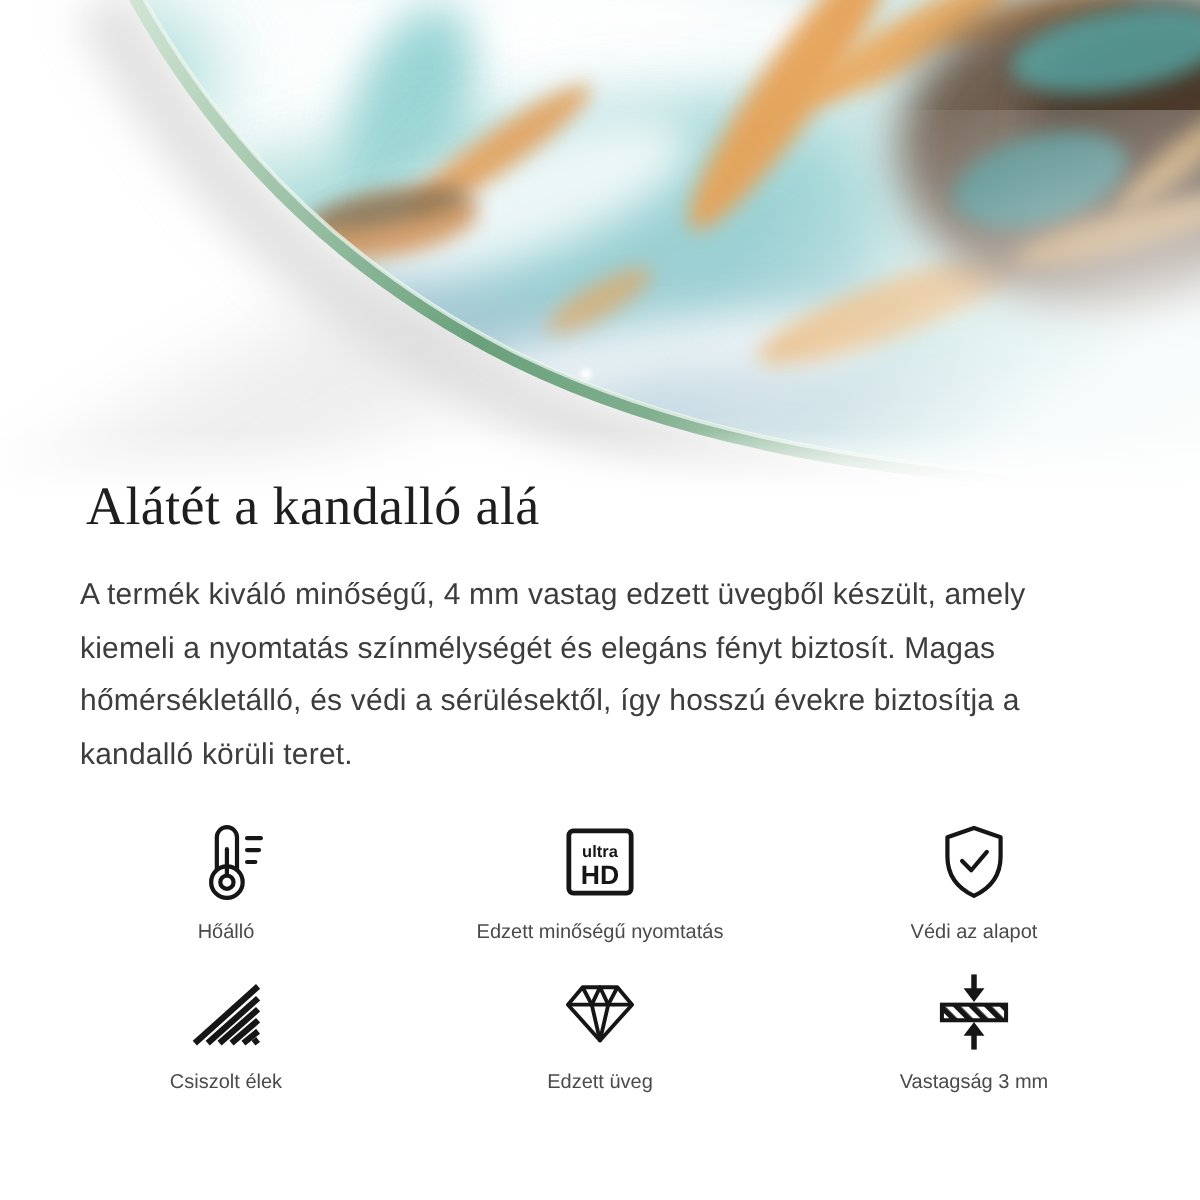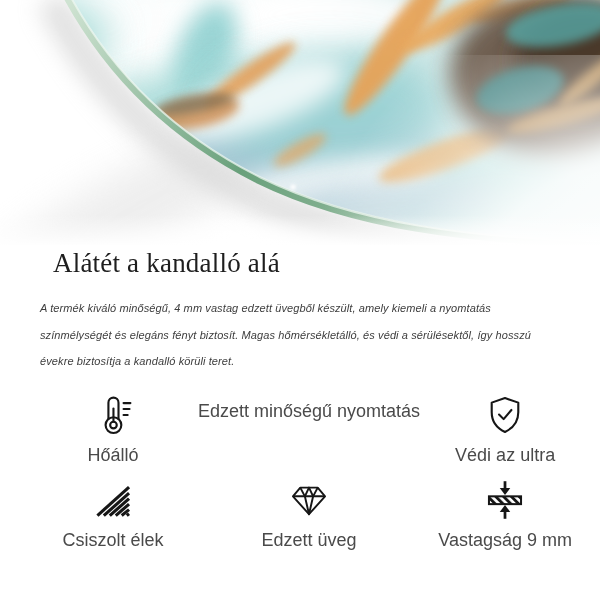--- a/index.html
+++ b/index.html
@@ -7,35 +7,35 @@
     width:600px;height:600px;background:#ffffff;overflow:hidden;
     font-family:"Liberation Sans",sans-serif;
     -webkit-font-smoothing:antialiased;
   }
   .hero{position:relative;width:600px;height:245px;}
   .hero svg{display:block;}
   .content{padding:0 40px;margin-top:-12px;position:relative;}
   .page-title{
     font-family:"Liberation Serif","DejaVu Serif",serif;
     font-weight:500;font-size:27px;line-height:34px;color:#1e1e1e;
-    letter-spacing:.2px;margin:13px;
+    letter-spacing:.2px;margin:3px;
   }
   .page-title span{display:block;}
   .description{
     margin:15px 0 0;max-width:535px;
-    font-size:11px;line-height:26.5px;color:#3d3d3d;letter-spacing:.1px;font-style:italic;
+    font-size:15px;line-height:26.5px;color:#3d3d3d;letter-spacing:.1px;
   }
   .features{
     margin:18px 28px 0;
     display:grid;grid-template-columns:170px 1fr 170px;row-gap:12px;
   }
   .feature{display:flex;flex-direction:column;align-items:center;}
   .feature .icon{width:44px;height:44px;}
   .feature .icon svg{width:44px;height:44px;display:block;}
-  .feature-label{margin-top:8px;font-size:18px;color:#4a4a4a;white-space:nowrap;}
+  .feature-label{margin-top:8px;font-size:10px;color:#4a4a4a;white-space:nowrap;}
 </style>
 </head>
 <body>
 
 <div class="hero">
   <svg width="600" height="245" viewBox="0 0 600 245">
     <defs>
       <clipPath id="plateClip">
         <path d="M61,-14 C 100,62 162,132 258,180 C 350,225 468,242 614,244 L 614,-14 Z"></path>
       </clipPath>
@@ -140,31 +140,38 @@
         <line x1="24.5" y1="17" x2="24.5" y2="31"></line>
         <line x1="35.5" y1="11" x2="43" y2="11"></line>
         <line x1="35.5" y1="17.5" x2="42" y2="17.5"></line>
         <line x1="35.5" y1="24" x2="40" y2="24"></line>
       </svg>
     </span>
     <span class="feature-label">Hőálló</span>
   </div>
 
   <div class="feature">
+    <span class="icon">
+      <svg viewBox="0 0 48 48">
+        <rect x="7" y="7" width="34" height="34" rx="2.5" fill="none" stroke="#161616" stroke-width="2.6"></rect>
+        <text x="24" y="21.5" text-anchor="middle" font-family="Liberation Sans, sans-serif" font-size="9" font-weight="600" fill="#161616">ultra</text>
+        <text x="24" y="36" text-anchor="middle" font-family="Liberation Sans, sans-serif" font-size="14.5" font-weight="bold" fill="#161616">HD</text>
+      </svg>
+    </span>
     <span class="feature-label">Edzett minőségű nyomtatás</span>
   </div>
 
   <div class="feature">
     <span class="icon">
       <svg viewBox="0 0 48 48" fill="none" stroke="#161616" stroke-width="2.3" stroke-linejoin="round">
         <path d="M24,5.5 L38.5,10.5 L38.5,21 C38.5,31.5 32.5,38.5 24,42.5 C15.5,38.5 9.5,31.5 9.5,21 L9.5,10.5 Z"></path>
         <path d="M17.5,23.5 L22.5,28.5 L31,18.5" stroke-linecap="round"></path>
       </svg>
     </span>
-    <span class="feature-label">Védi az ultra</span>
+    <span class="feature-label">Védi az alapot</span>
   </div>
 
   <div class="feature">
     <span class="icon">
       <svg viewBox="0 0 48 48" stroke="#161616" stroke-width="3.4" stroke-linecap="butt">
         <line x1="7" y1="41" x2="41.5" y2="10"></line>
         <line x1="14" y1="41" x2="41.5" y2="16.5"></line>
         <line x1="20.5" y1="41" x2="41.5" y2="22.5"></line>
         <line x1="27" y1="41" x2="41.5" y2="28.5"></line>
         <line x1="33.5" y1="41" x2="41.5" y2="34.5"></line>
@@ -195,16 +202,16 @@
             <rect width="3.1" height="6" fill="#161616"></rect>
           </pattern>
         </defs>
         <rect x="6.5" y="20" width="35" height="8.5" fill="url(#hatch)" stroke="#161616" stroke-width="2.2"></rect>
         <line x1="24" y1="3.5" x2="24" y2="11.5" stroke="#161616" stroke-width="3"></line>
         <path d="M18.3,11 L29.7,11 L24,18.6 Z" fill="#161616"></path>
         <line x1="24" y1="44.5" x2="24" y2="36.5" stroke="#161616" stroke-width="3"></line>
         <path d="M18.3,37 L29.7,37 L24,29.4 Z" fill="#161616"></path>
       </svg>
     </span>
-    <span class="feature-label">Vastagság 9 mm</span>
+    <span class="feature-label">Vastagság 3 mm</span>
   </div>
 
 </div>
 
 </body></html>

